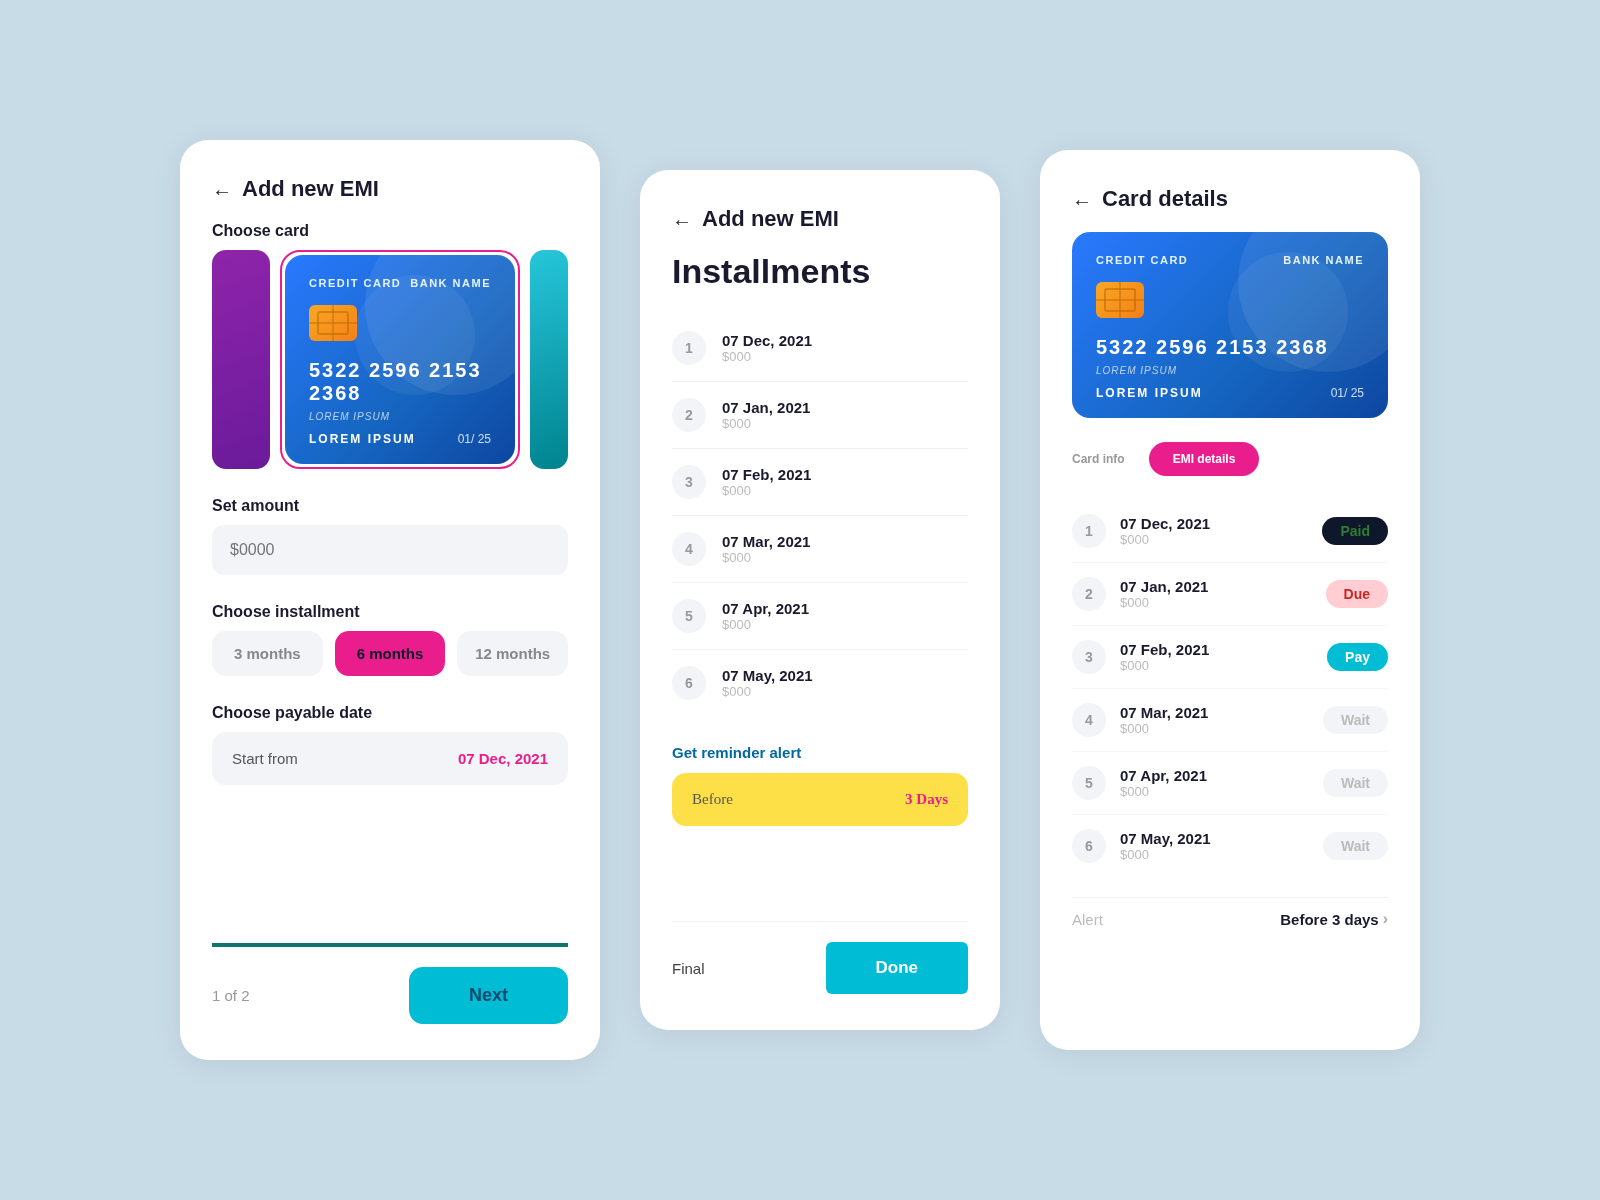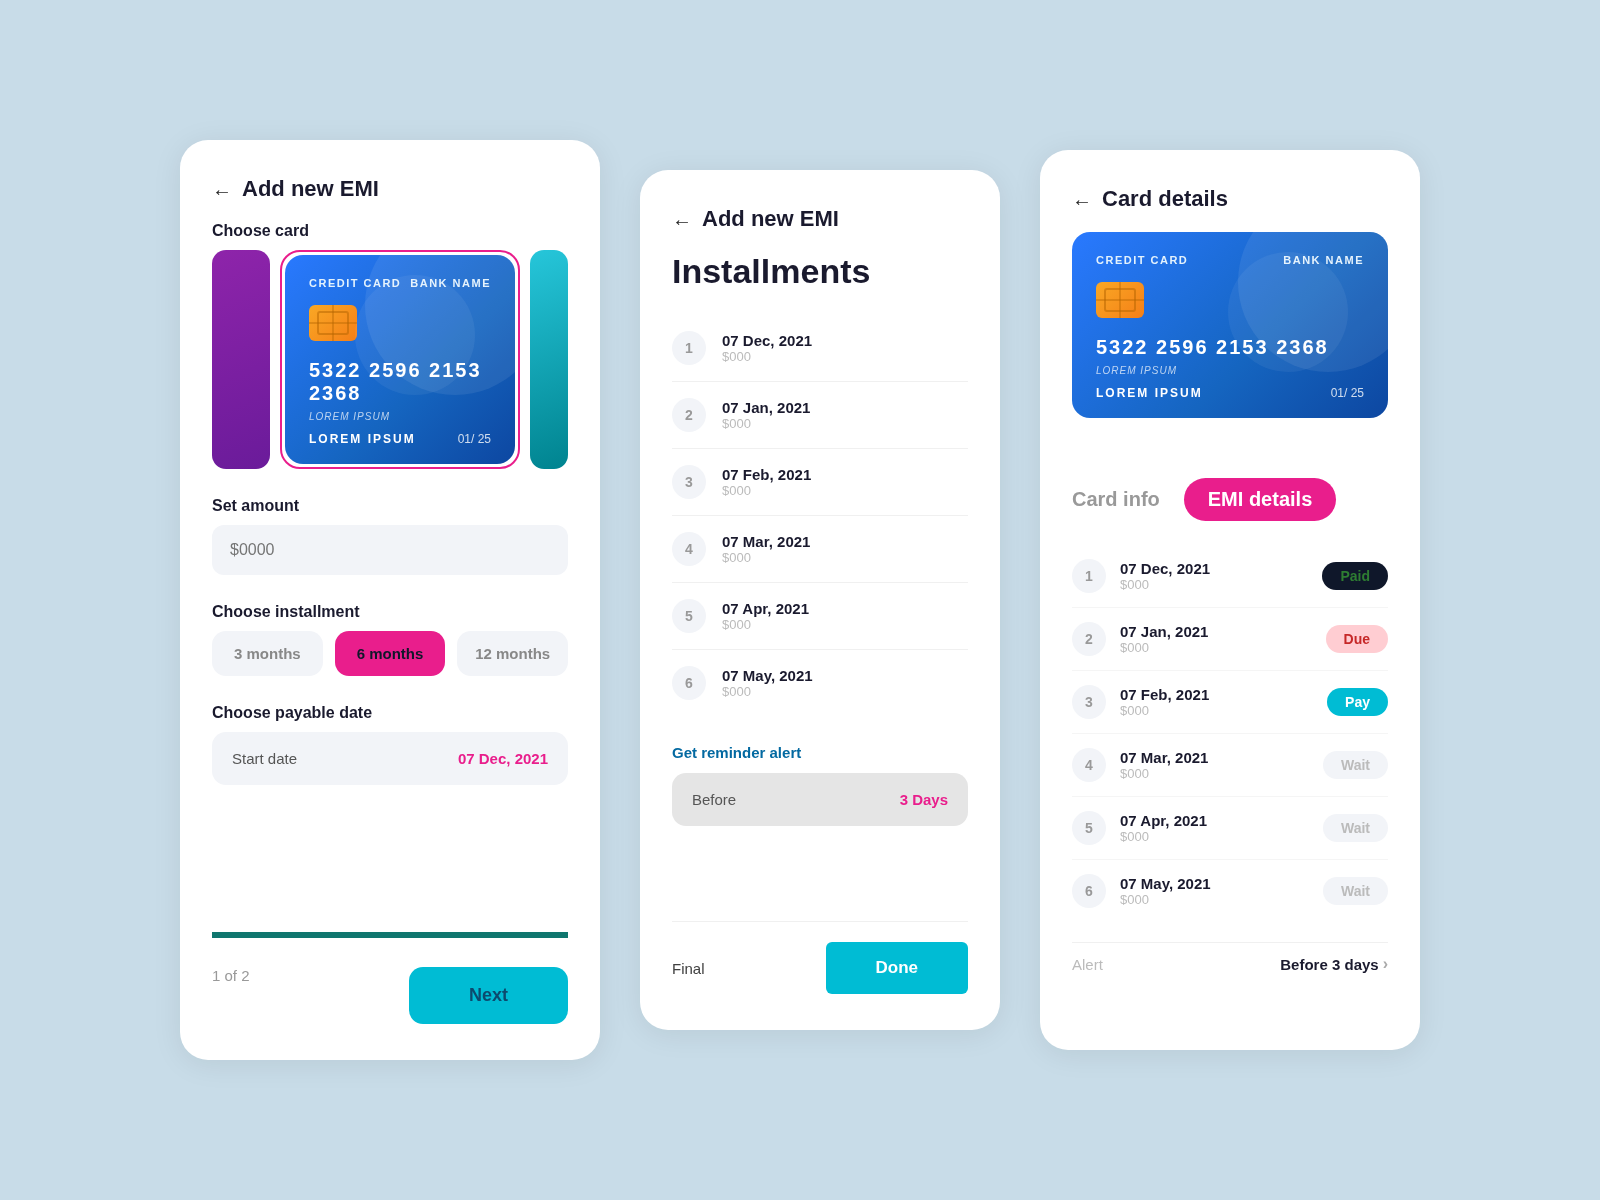--- a/index.html
+++ b/index.html
@@ -258,25 +258,25 @@
     }
     .payable-date {
       font-size: 15px;
       font-weight: 600;
       color: #e91e8c;
     }
 
     
     .bottom-bar {
       display: flex;
-      align-items: flex-start;
+      align-items: center;
       justify-content: space-between;
       margin-top: 40px;
-      padding-top: 29px;
-      border-top: 6px solid #0f766e;
+      padding-top: 20px;
+      border-top: 4px solid #0f766e;
     }
     .page-indicator {
       font-size: 15px;
       color: #999;
     }
     .next-btn {
       background: #00bcd4;
       color: #0c4a6e;
       border: none;
       border-radius: 14px;
@@ -332,27 +332,28 @@
     }
 
     
     .reminder-label {
       font-size: 15px;
       font-weight: 600;
       color: #0369a1;
       margin-bottom: 12px;
     }
     .reminder-box {
-      background: #e5e5e5;
+      background: #fde047;
       border-radius: 14px;
       padding: 18px 20px;
       display: flex;
       justify-content: space-between;
       align-items: center;
       margin-bottom: 28px;
+      font-family: Liberation Serif, serif;
     }
     .reminder-before {
       font-size: 15px;
       color: #555;
     }
     .reminder-days {
       font-size: 15px;
       font-weight: 700;
       color: #e91e8c;
     }
@@ -385,25 +386,24 @@
     .card-details-card {
       margin-bottom: 24px;
     }
     .tab-row {
       display: flex;
       align-items: center;
       gap: 24px;
       margin-bottom: 24px;
     }
     .tab-item {
-      font-size: 20px;
+      font-size: 12px;
       font-weight: 600;
       color: #999;
       cursor: pointer;
-      margin-top: 36px;
     }
     .tab-item.active {
       background: #e91e8c;
       color: #fff;
       padding: 10px 24px;
       border-radius: 24px;
     }
 
     
     .status-badge {
@@ -490,21 +490,21 @@
 
   <div class="section-label">Choose installment</div>
   <div class="installment-row">
     <button class="inst-btn">3 months</button>
     <button class="inst-btn active">6 months</button>
     <button class="inst-btn">12 months</button>
   </div>
 
   <div class="section-label">Choose payable date</div>
   <div class="payable-box">
-    <span class="payable-label">Start date</span>
+    <span class="payable-label">Start from</span>
     <span class="payable-date">07 Dec, 2021</span>
   </div>
 
   <div class="bottom-bar">
     <span class="page-indicator">1 of 2</span>
     <button class="next-btn">Next</button>
   </div>
 </div>
 
 <div class="panel panel-2">

